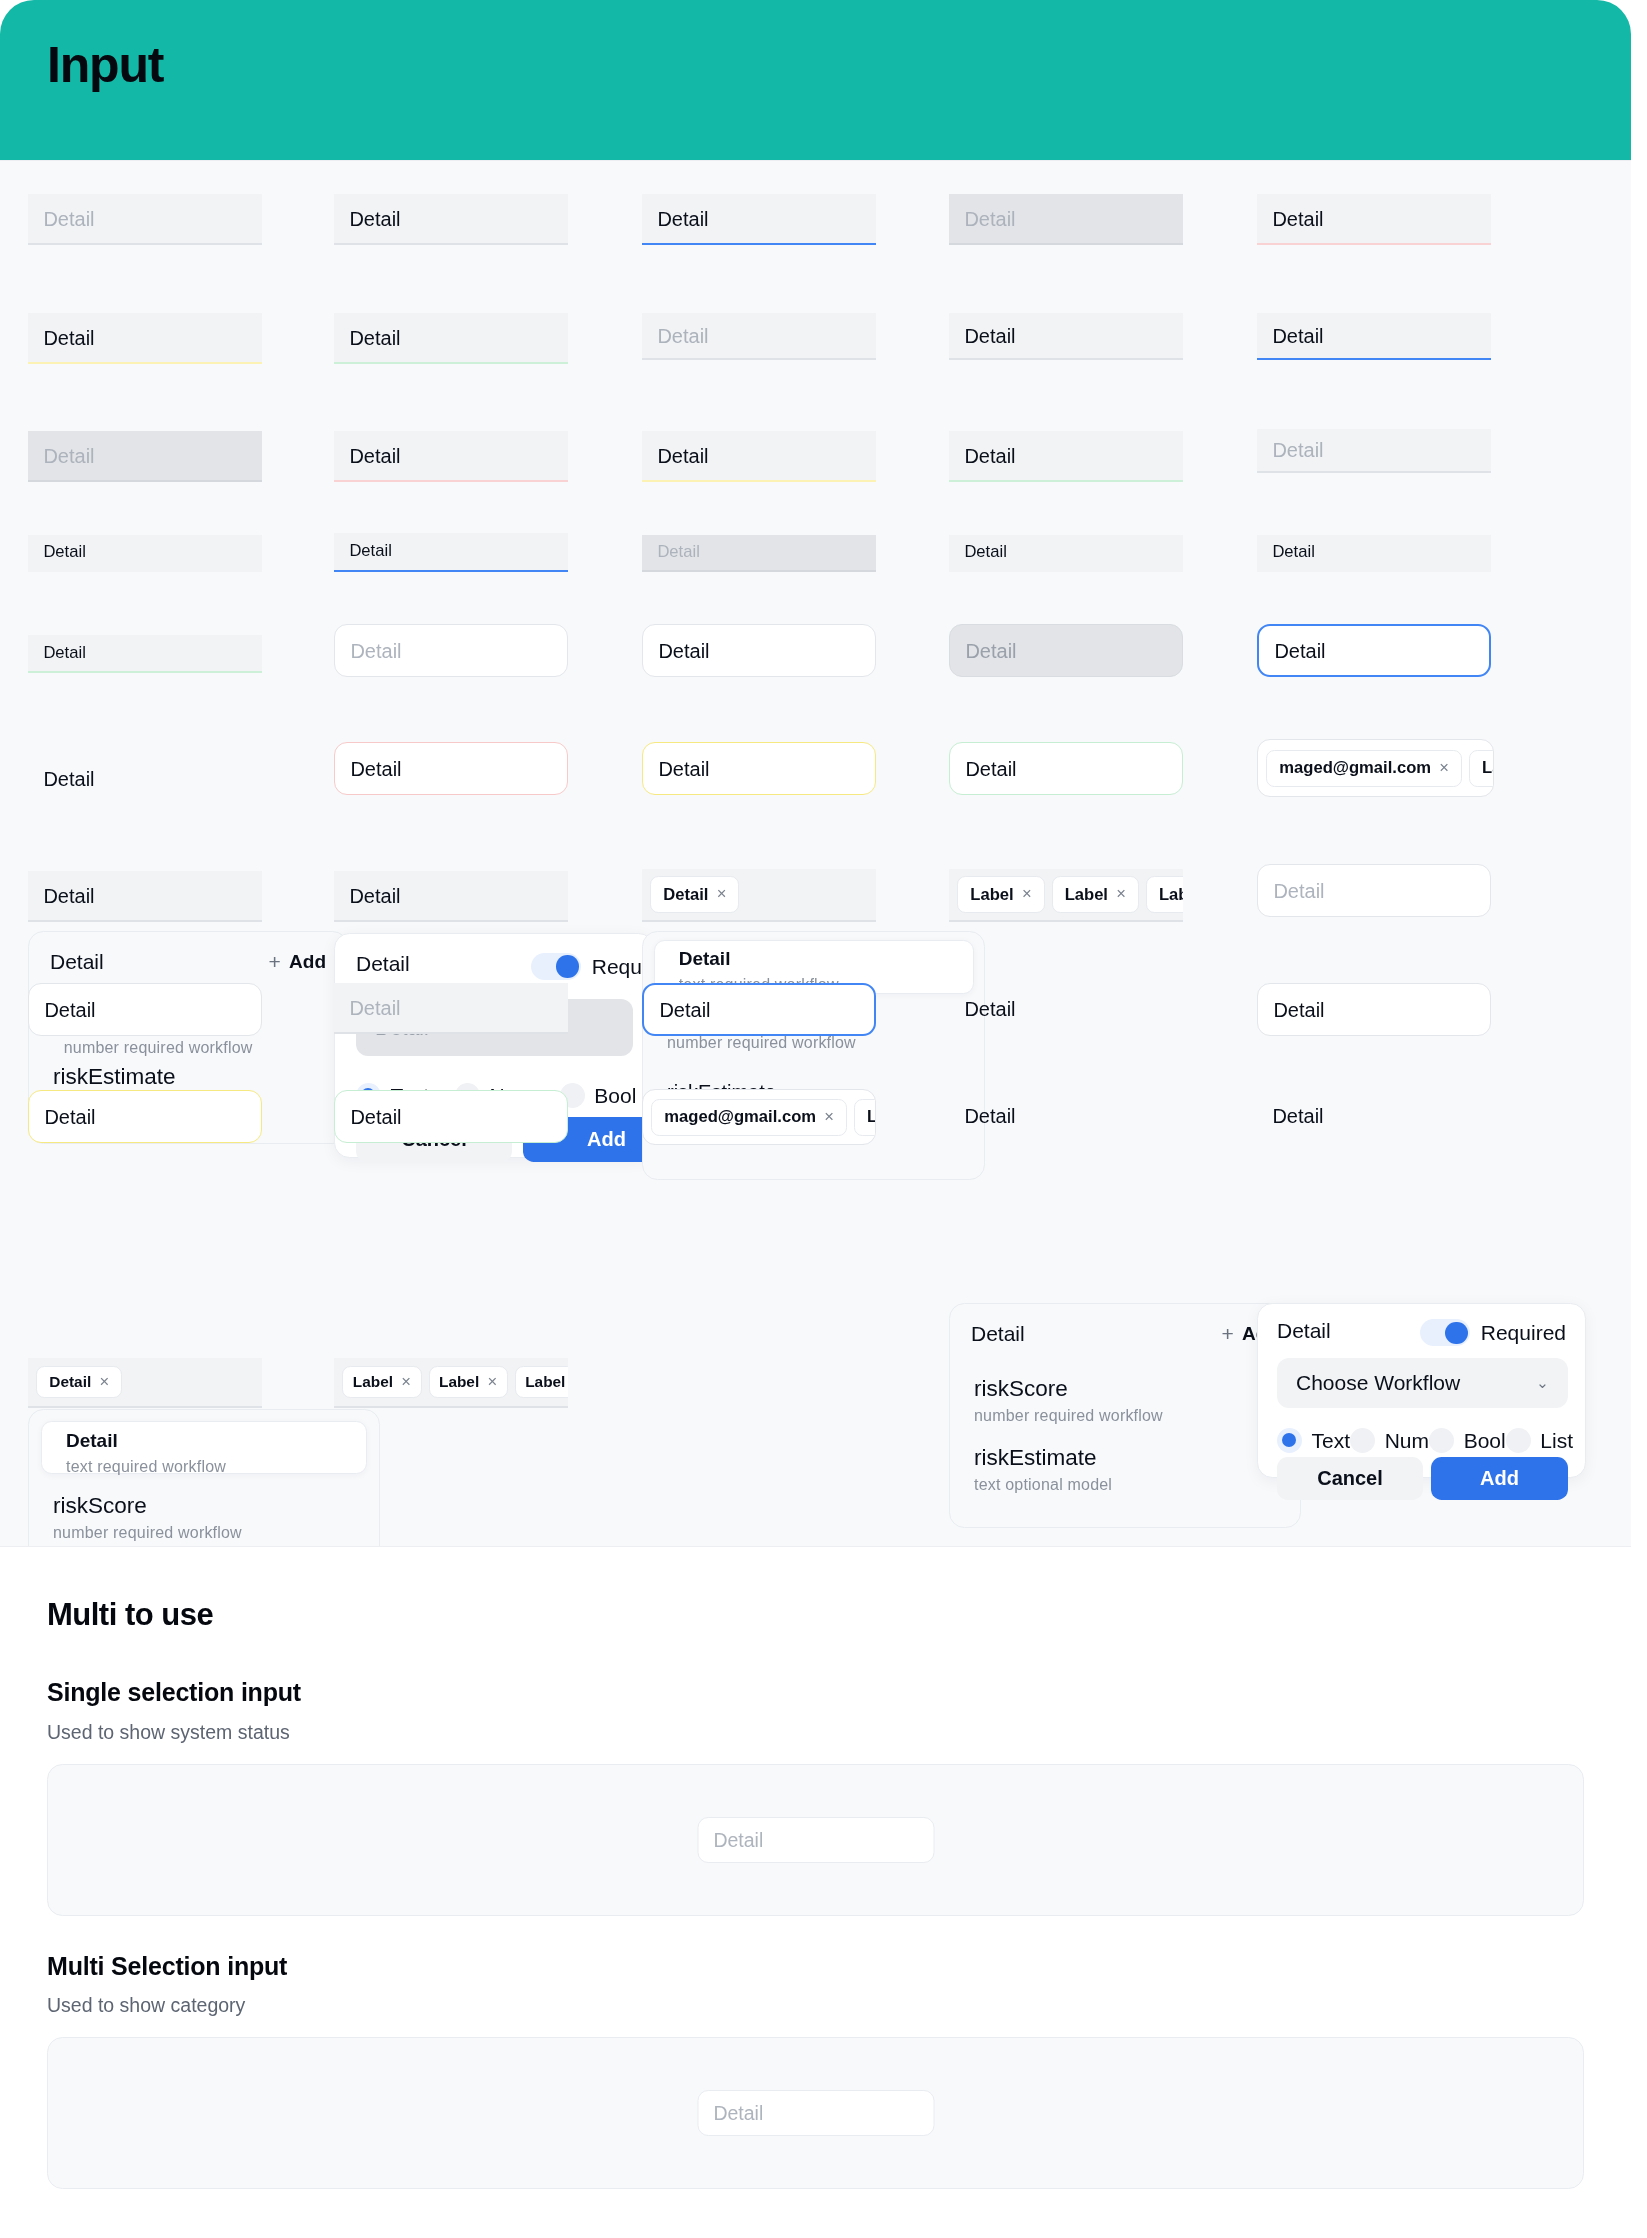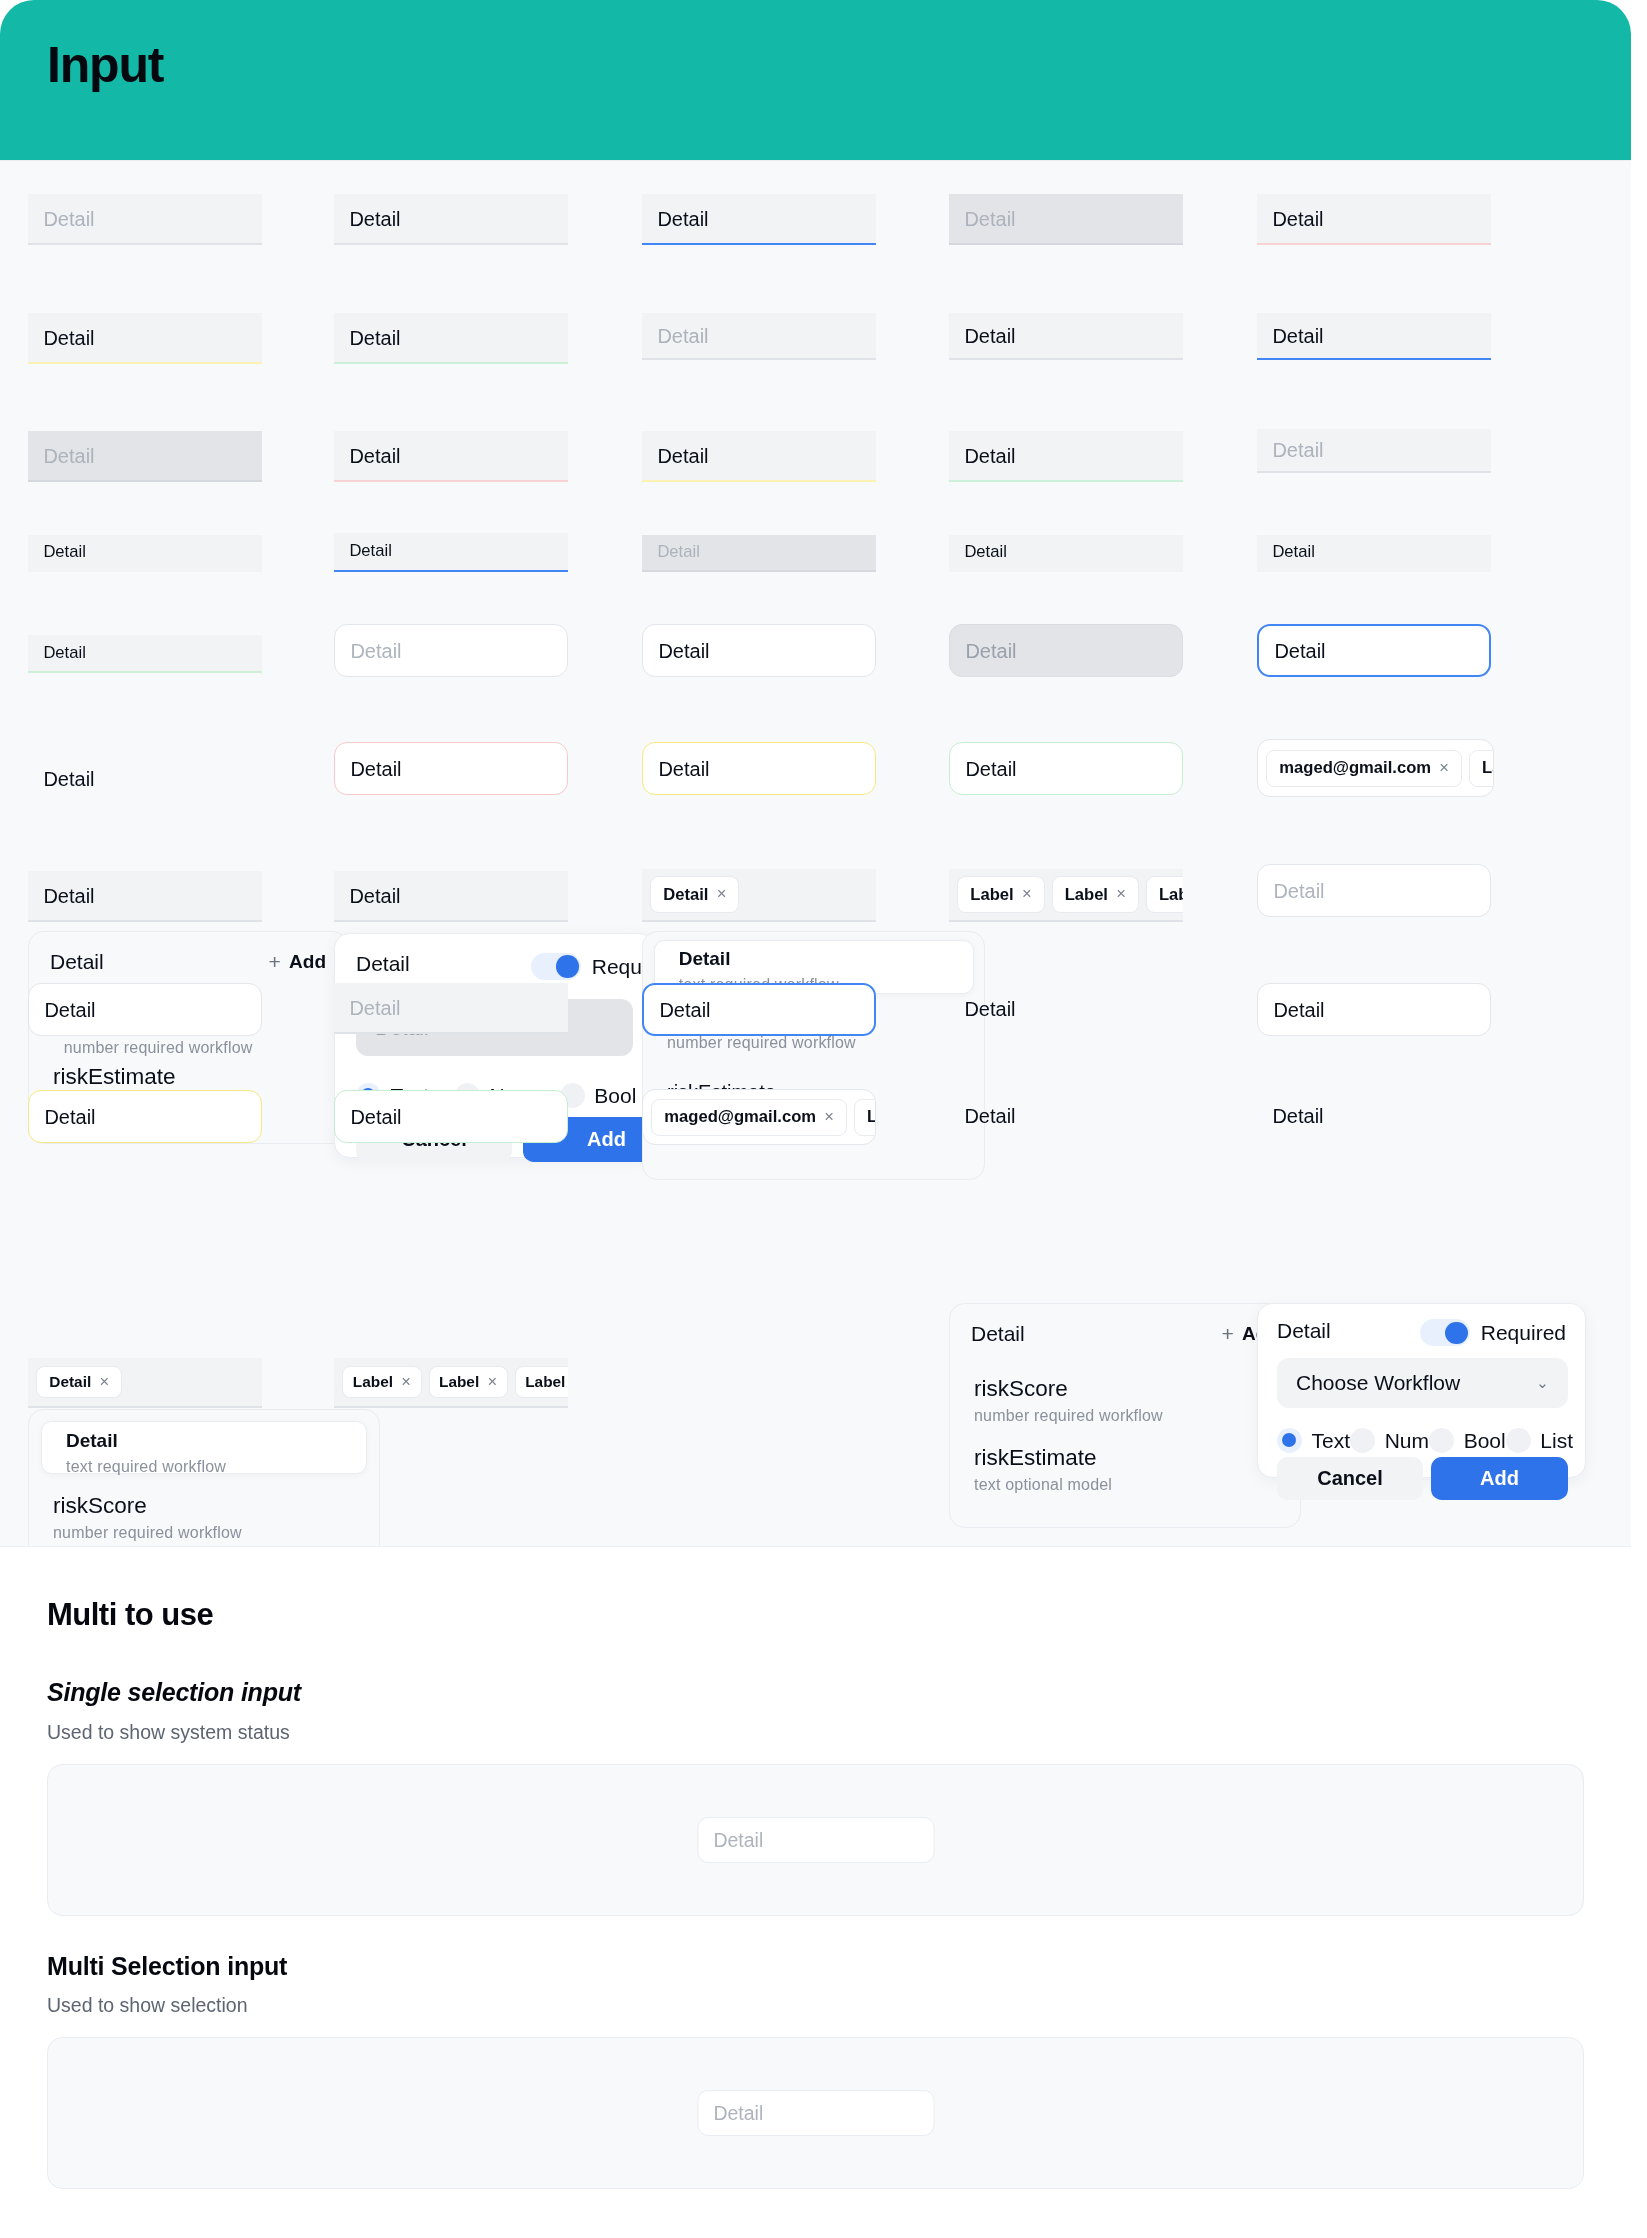--- a/index.html
+++ b/index.html
@@ -683,30 +683,30 @@
         <div class="btn btn-primary" style="left:173px; top:153px; width:137px; height:43px;">
           <span>Add</span>
         </div>
       </div>
 
     </div>
 
     <div class="when">
       <div class="h2" style="top:50px;">Multi to use</div>
 
-      <div class="h3" style="top:131px;font-style:italic;">Single selection input</div>
+      <div class="h3" style="top:131px;">Single selection input</div>
       <div class="sub" style="top:174px;">Used to show system status</div>
       <div class="demo" style="top:217px; height:152px;">
         <div class="demo-input" style="top:52px;">
           <span>Detail</span>
         </div>
       </div>
 
       <div class="h3" style="top:405px;">Multi Selection input</div>
-      <div class="sub" style="top:447px;">Used to show selection</div>
+      <div class="sub" style="top:447px;">Used to show category</div>
       <div class="demo" style="top:490px; height:152px;">
         <div class="demo-input" style="top:52px;">
           <span>Detail</span>
         </div>
       </div>
     </div>
 
   </div>
 </div>
 

